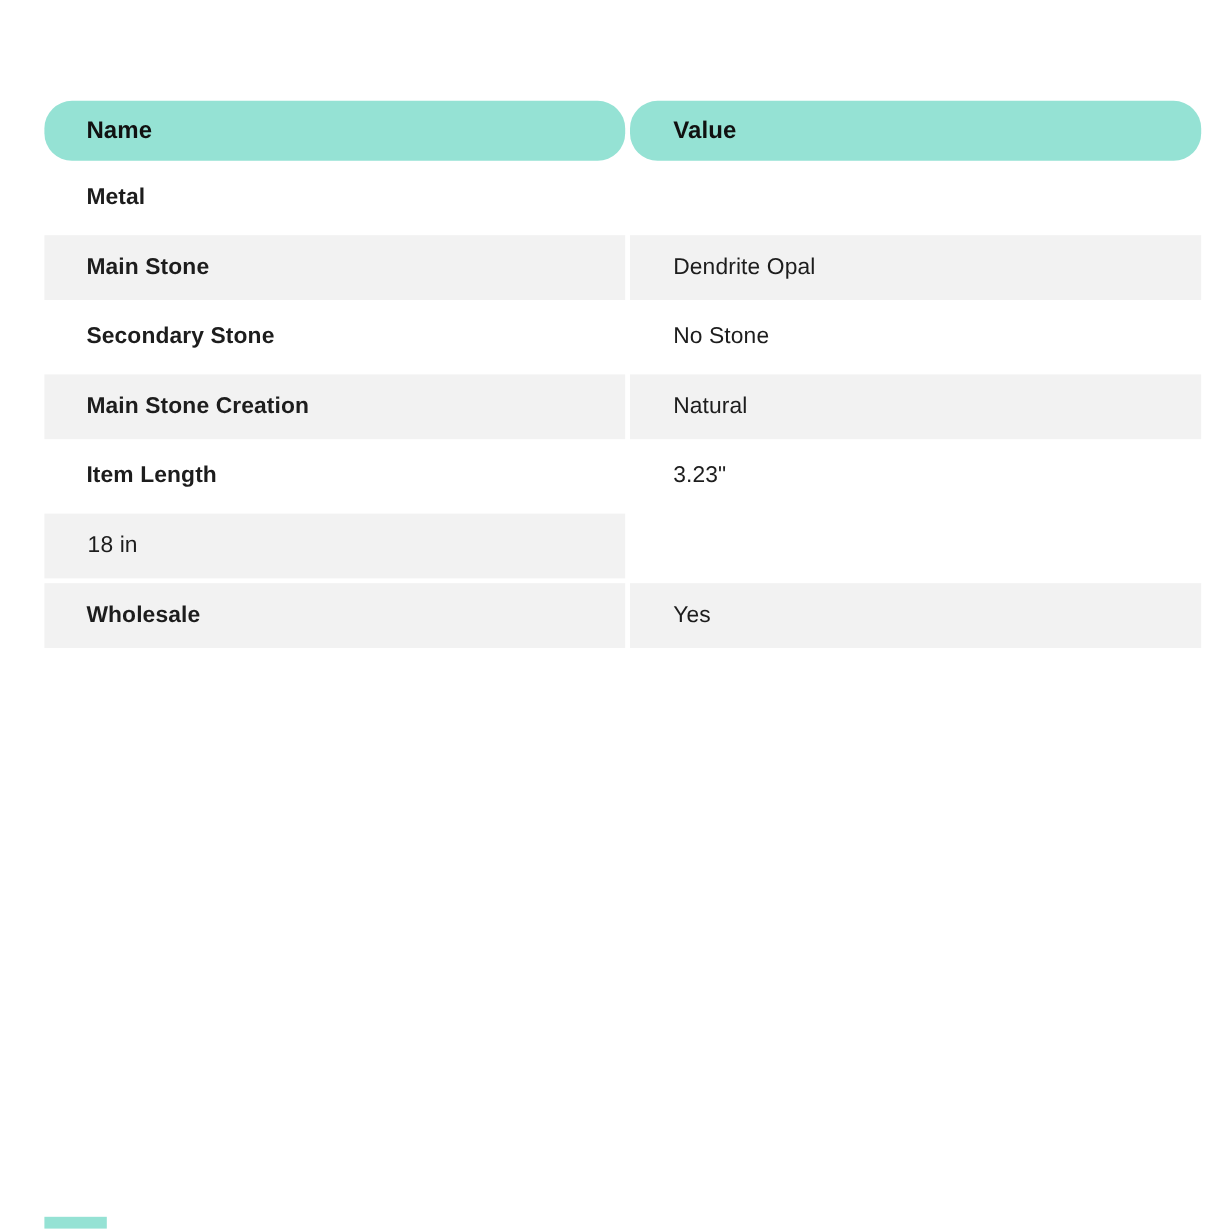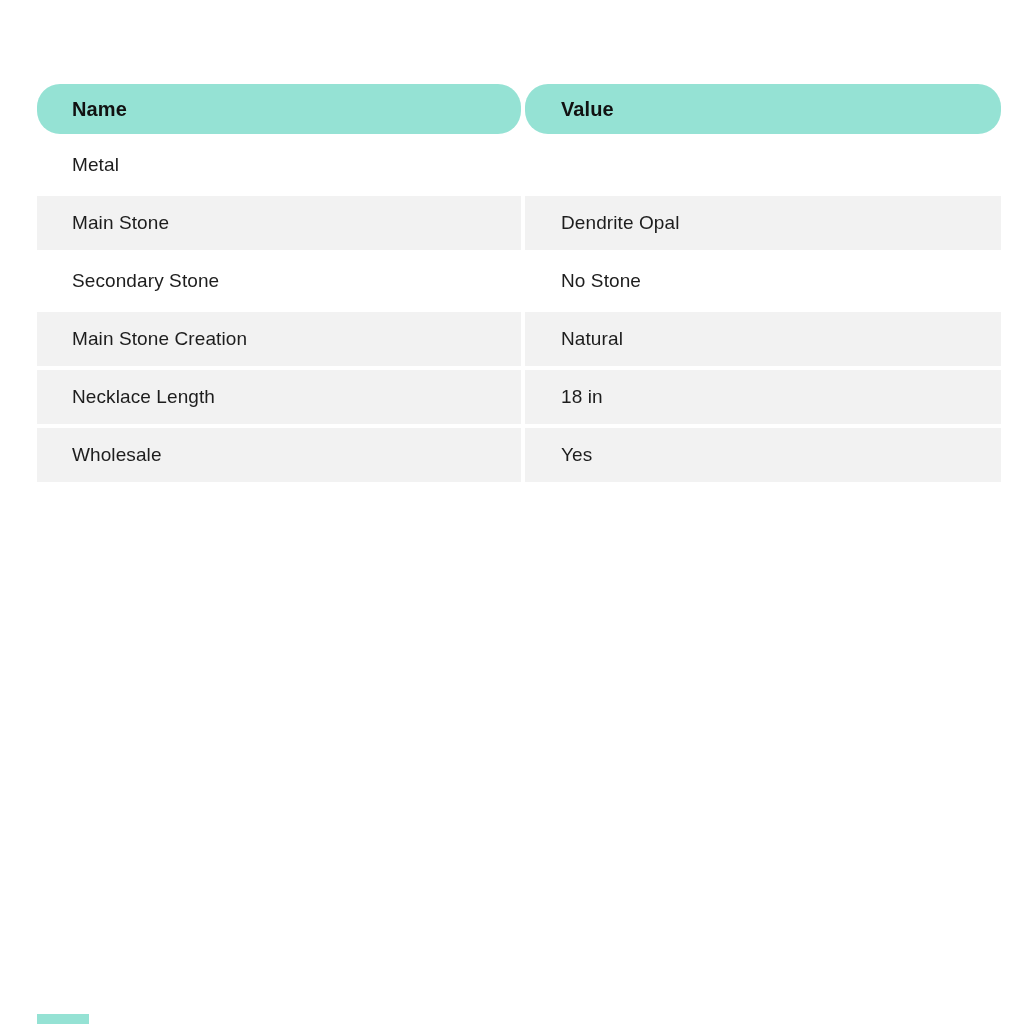--- a/index.html
+++ b/index.html
@@ -31,21 +31,21 @@
   .cell {
     display: flex;
     align-items: center;
     color: var(--text-color, #1d1d1d);
     background: var(--row-bg, #ffffff);
     font-size: 19px;
     letter-spacing: 0.1px;
     white-space: nowrap;
     overflow: hidden;
   }
-  .name-cell  { padding-left: 35px; }
+  .name-cell  { padding-left: 35px; font-weight: bold; }
   .value-cell { padding-left: 36px; }
   .header-row .cell {
     height: 50px;
     background: var(--header-bg, #95e2d4);
     color: var(--header-text, #111111);
     font-weight: 700;
     font-size: 20px;
     border-radius: 23px;
   }
   .table-body {
@@ -85,22 +85,25 @@
           <div class="cell value-cell">Dendrite Opal</div>
         </div>
         <div class="row">
           <div class="cell name-cell">Secondary Stone</div>
           <div class="cell value-cell">No Stone</div>
         </div>
         <div class="row striped">
           <div class="cell name-cell">Main Stone Creation</div>
           <div class="cell value-cell">Natural</div>
         </div>
+        <div class="row">
+          <div class="cell name-cell">Item Length</div>
+          <div class="cell value-cell">3.23"</div>
+        </div>
         <div class="row striped">
-          <div class="cell name-cell">Necklace Length</div>
           <div class="cell value-cell">18 in</div>
         </div>
         <div class="row striped">
           <div class="cell name-cell">Wholesale</div>
           <div class="cell value-cell">Yes</div>
         </div>
       </div>
 
   </div>
 

